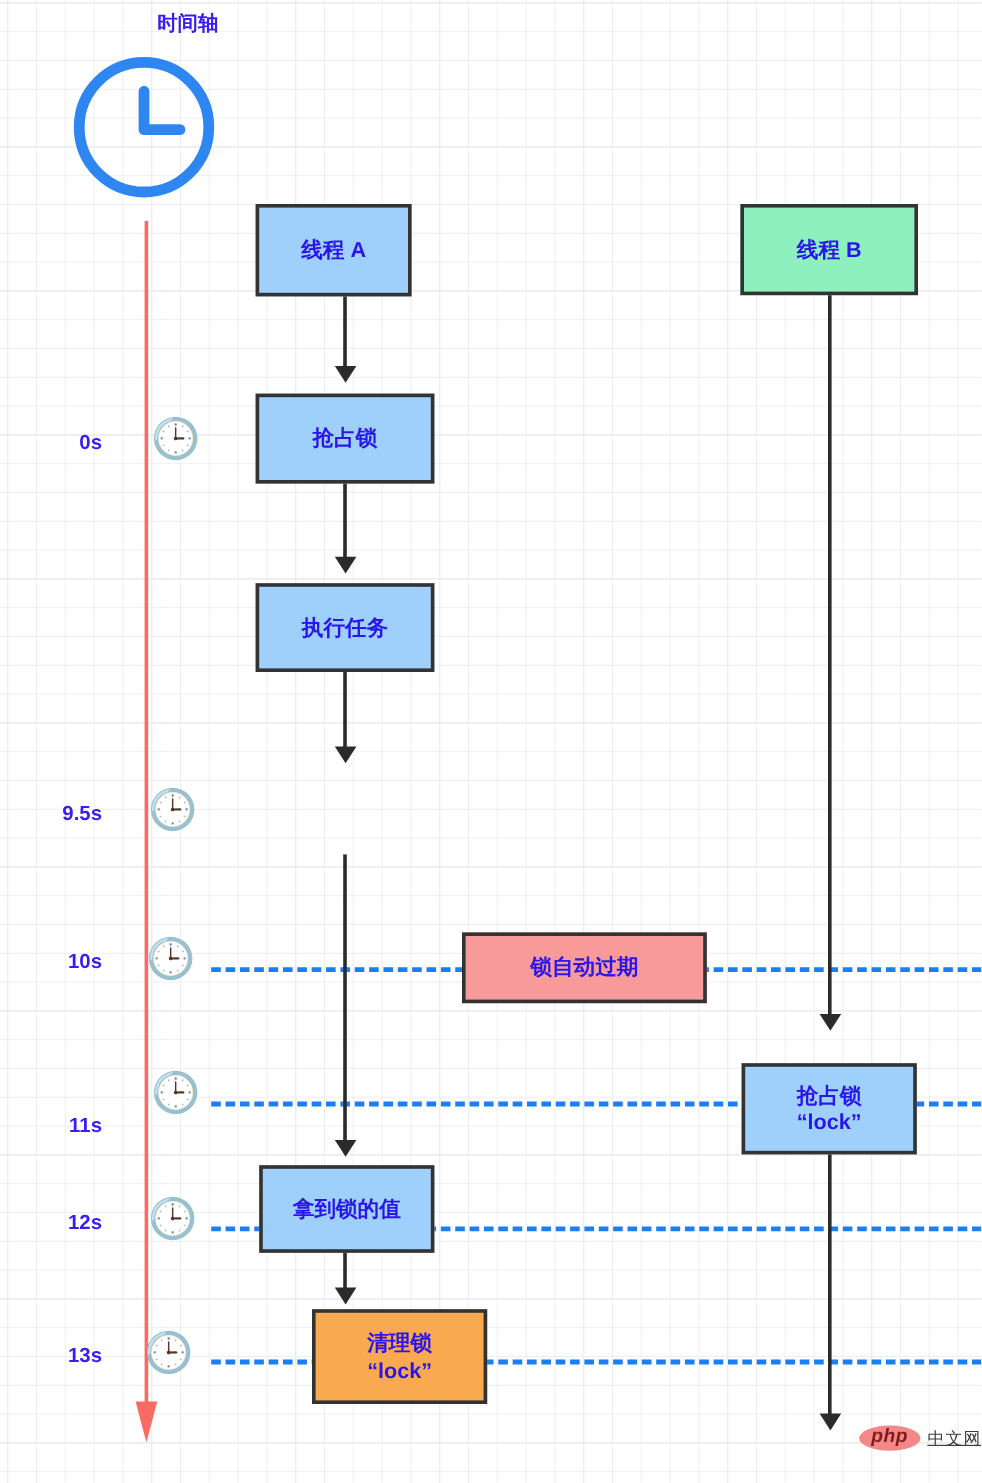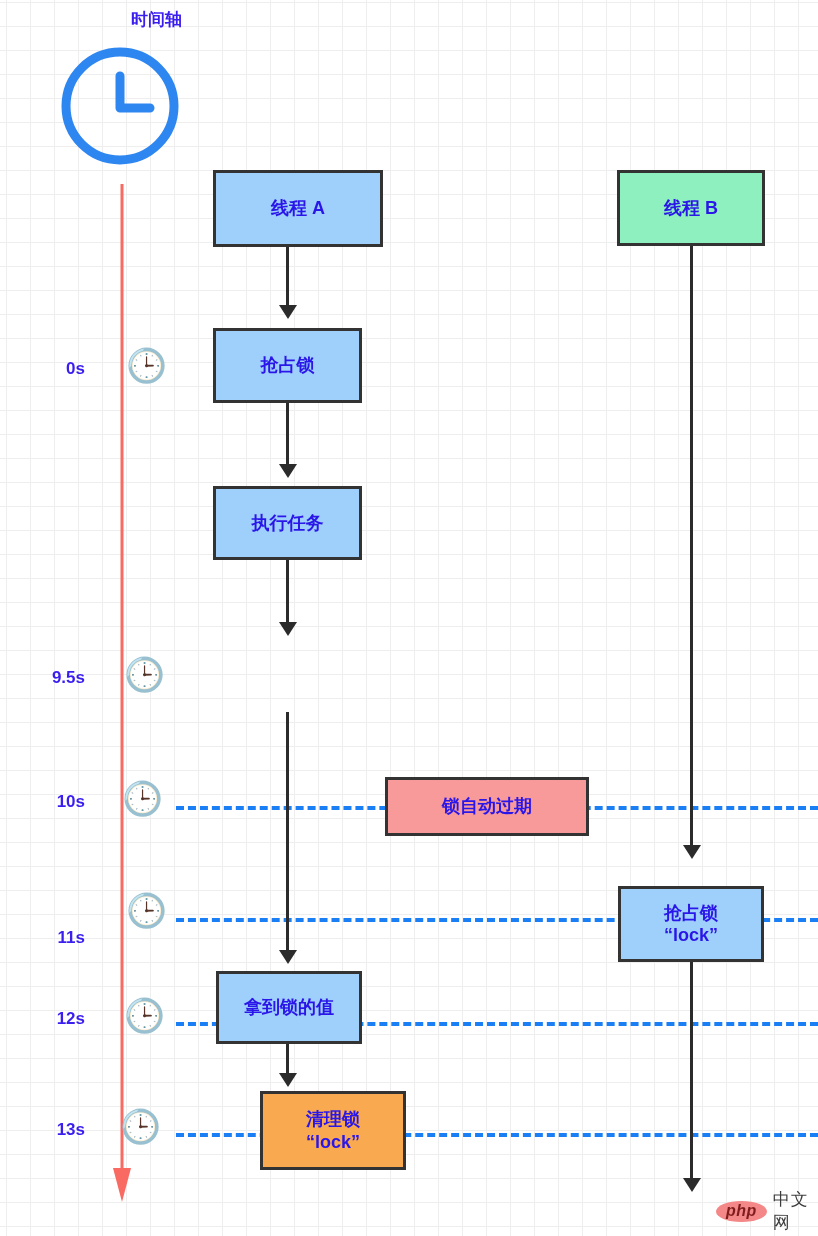--- a/index.html
+++ b/index.html
@@ -104,22 +104,23 @@
     font-style: italic;
     font-weight: bold;
     font-size: 16px;
     padding: 1px 10px 2px 10px;
     border-radius: 50%/50%;
     letter-spacing: 0.5px;
     text-align: center;
   }
   .wm-text {
     color: #3c3c3c;
-    font-size: 17px;
+    font-size: 14px;
     letter-spacing: 1px;
+    text-decoration: underline;
   }
 </style>
 </head>
 <body>
 
 <div id="canvas">
 
   <div class="tl-title" style="left:88px; top:8px;">时间轴</div>
 
   <div class="tl-clock-big" style="left:56px; top:42px;">
@@ -152,21 +153,21 @@
   <div class="tick-clock" style="left:124px; top:999px;">🕒</div>
 
   <div class="tick-label" style="left:25px; top:1120px; width:60px;">13s</div>
   <div class="tick-clock" style="left:120px; top:1110px;">🕒</div>
 
   <div class="dashline" style="left:176px; top:806px; width:642px;"></div>
   <div class="dashline" style="left:176px; top:918px; width:642px;"></div>
   <div class="dashline" style="left:176px; top:1022px; width:642px;"></div>
   <div class="dashline" style="left:176px; top:1133px; width:642px;"></div>
 
-  <div class="node blue" style="left:213px; top:170px; width:170px; height:77px;">线程 A</div>
+  <div class="node blue" style="left:213px; top:170px; width:130px; height:77px;">线程 A</div>
 
   <div class="vline" style="left:286px; top:247px; height:63px;"></div>
   <div class="arrowhead" style="left:279px; top:305px;"></div>
 
   <div class="node blue" style="left:213px; top:328px; width:149px; height:75px;">抢占锁</div>
 
   <div class="vline" style="left:286px; top:403px; height:68px;"></div>
   <div class="arrowhead" style="left:279px; top:464px;"></div>
 
   <div class="node blue" style="left:213px; top:486px; width:149px; height:74px;">执行任务</div>

